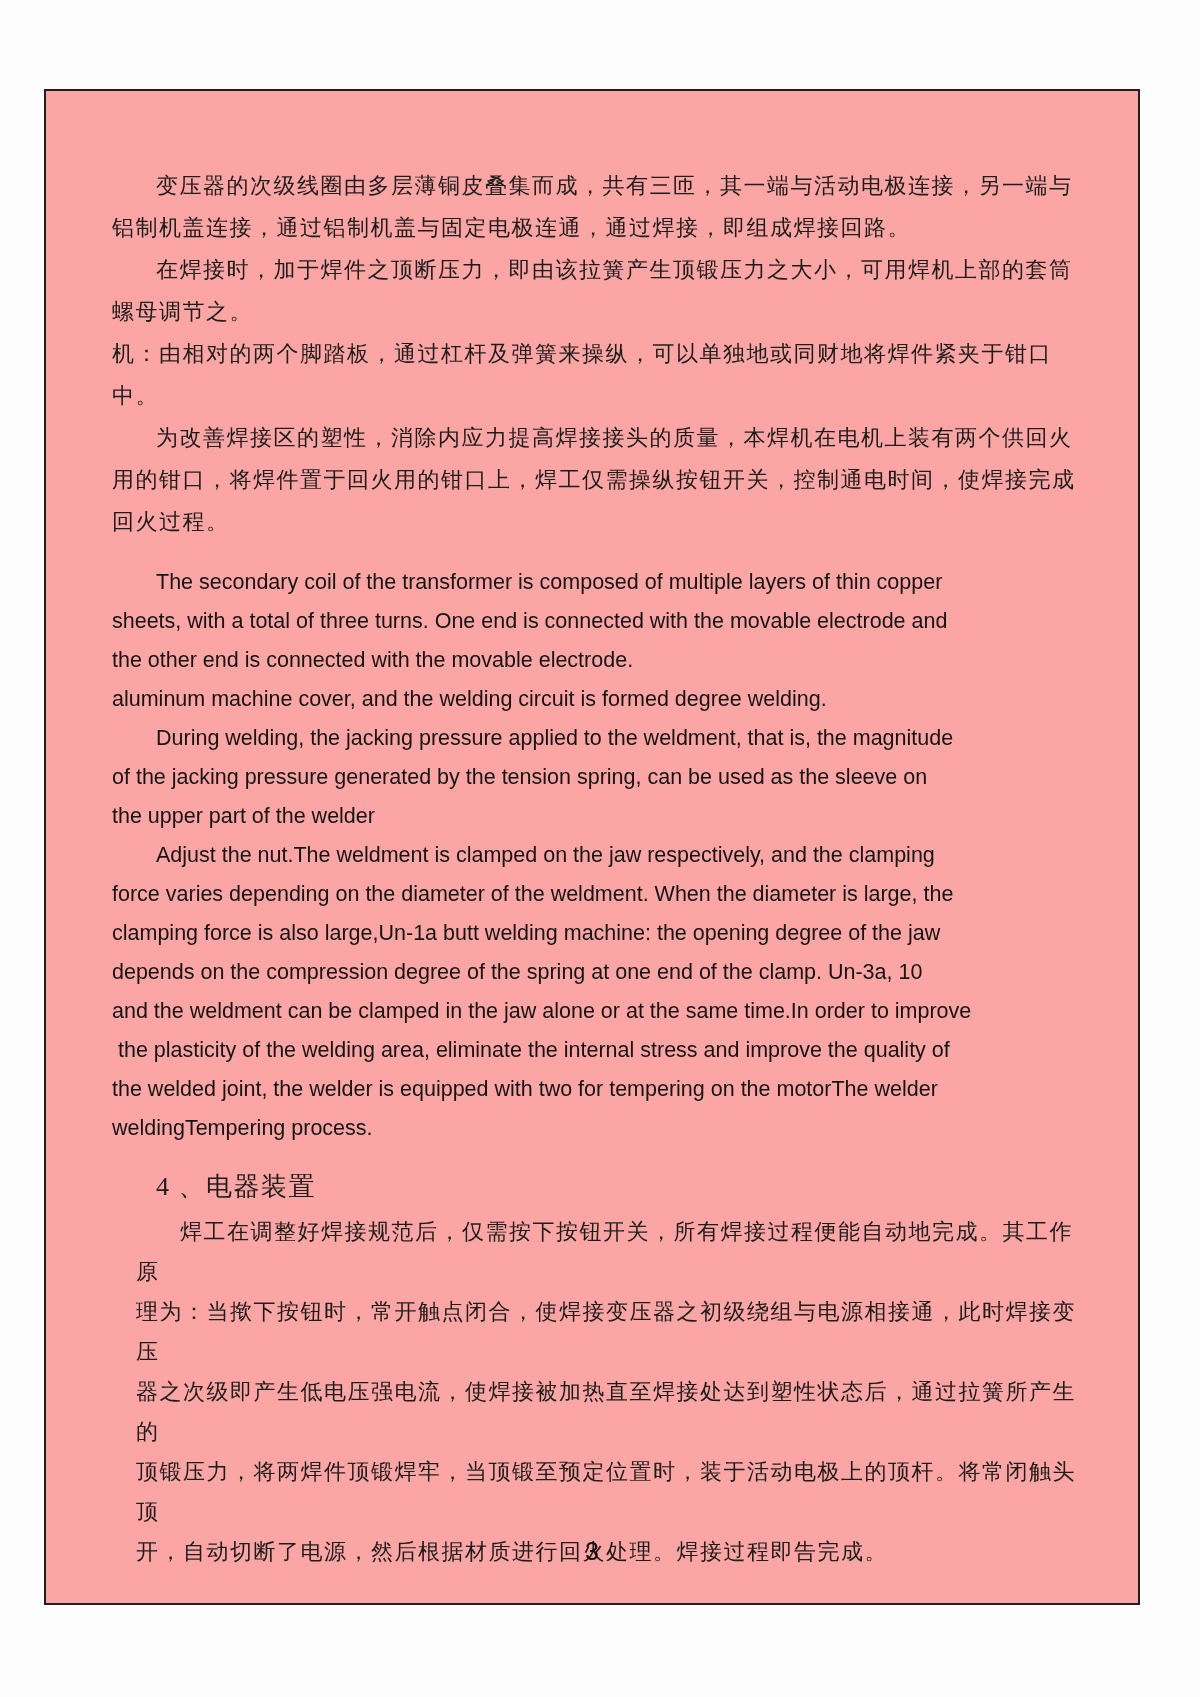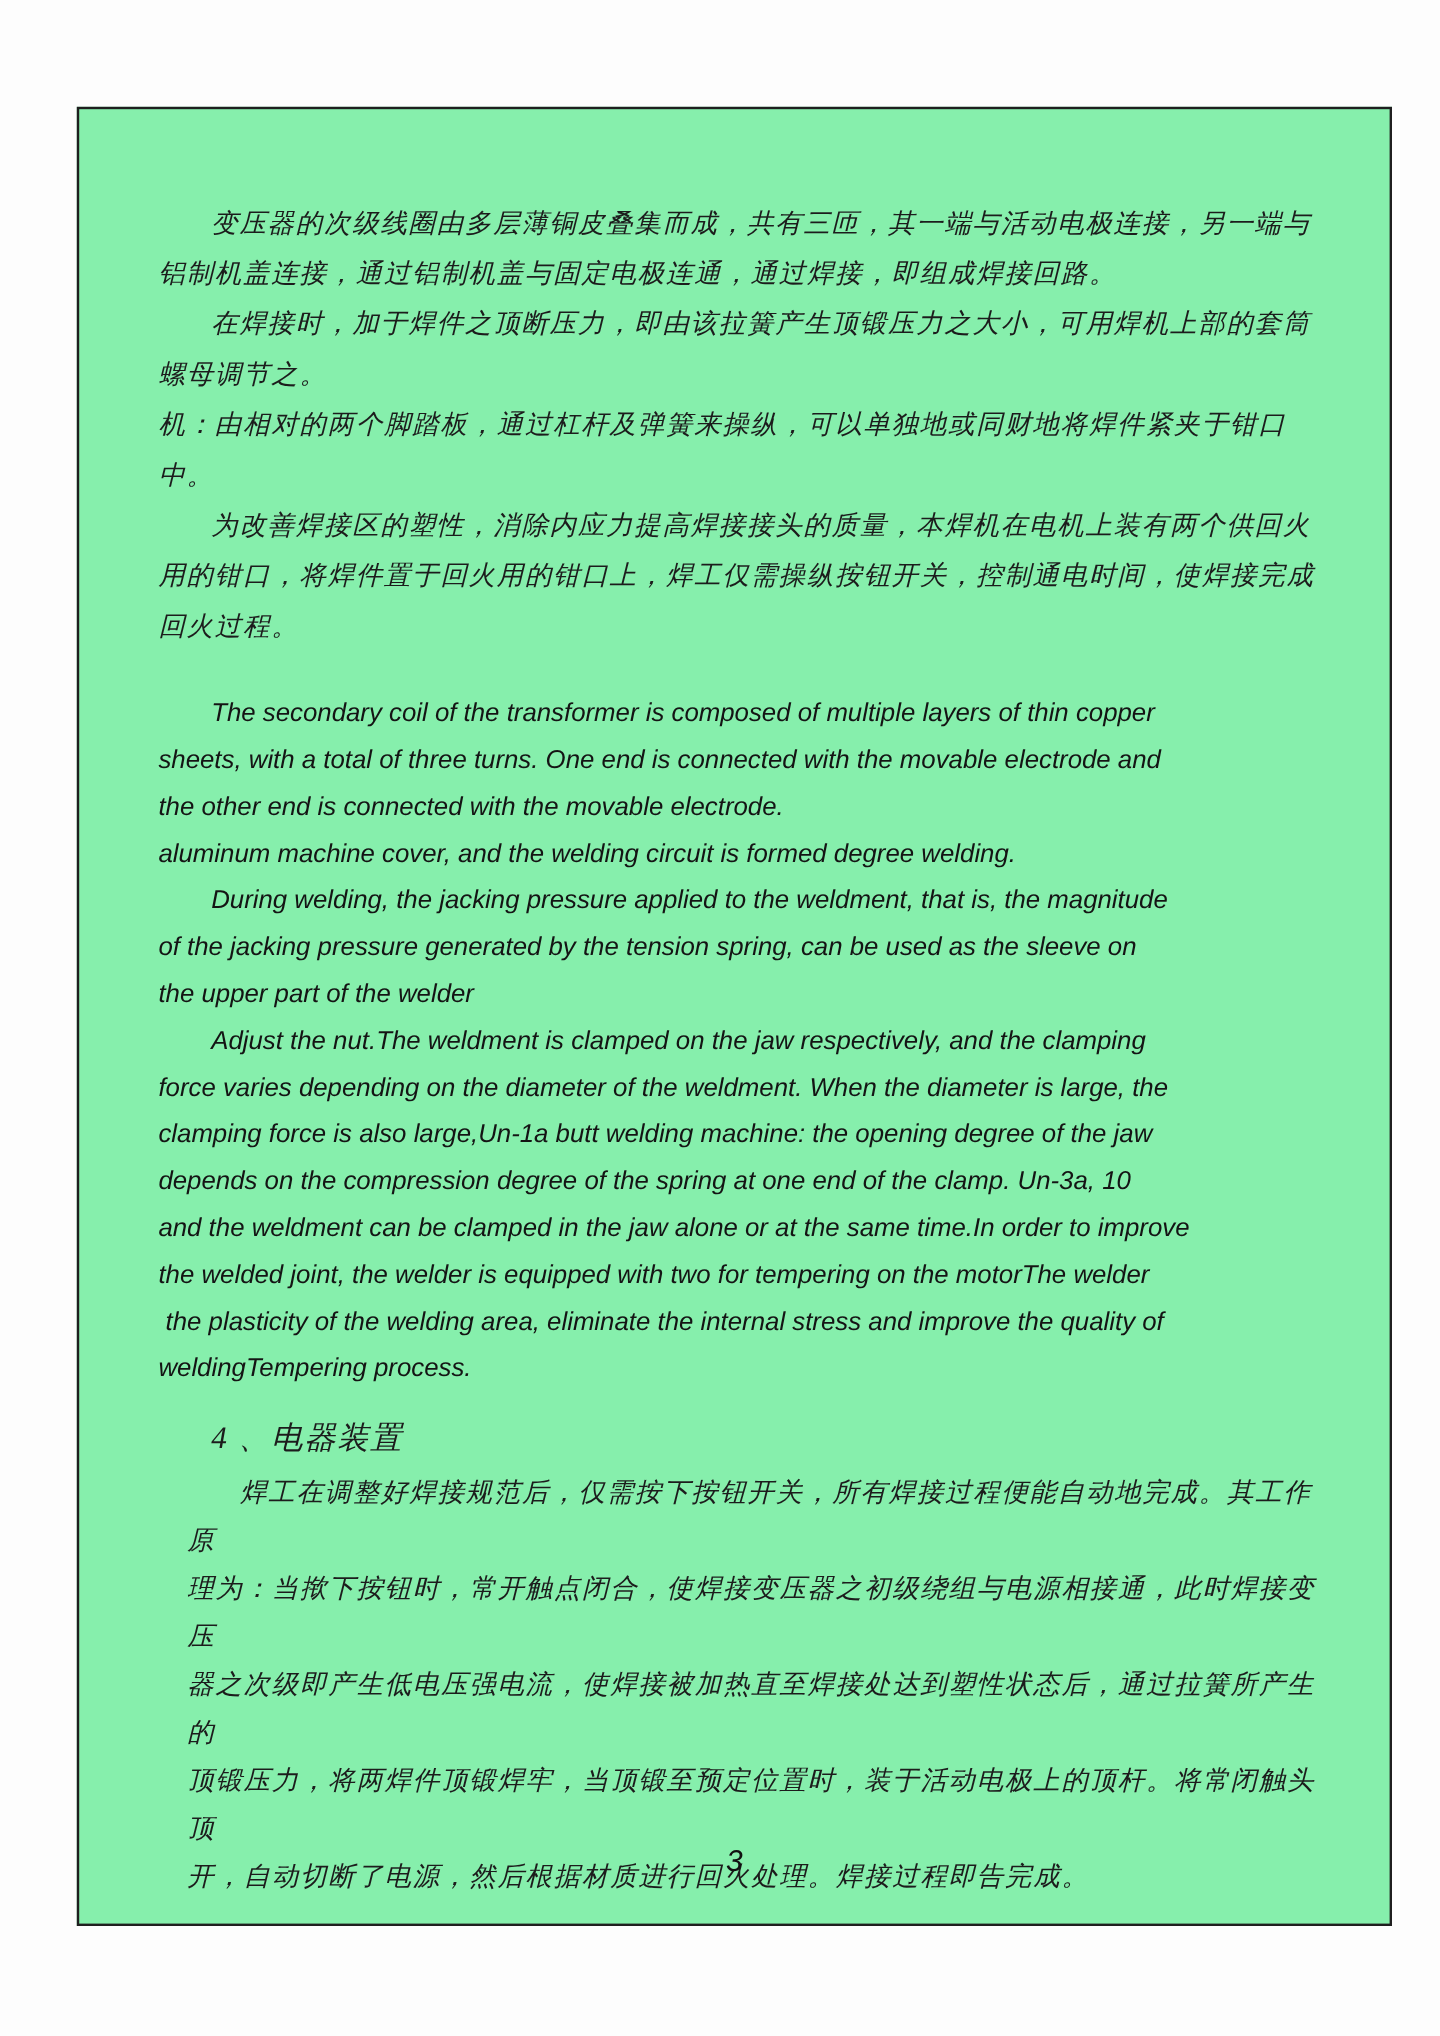--- a/index.html
+++ b/index.html
@@ -5,25 +5,24 @@
   html,body { margin:0; padding:0; background:#ffffff; }
   .page {
     position:relative;
     width:1200px; height:1697px;
     background:#fdfdfd;
     overflow:hidden;
     color:#1a1a1a;
   }
   .frame {
     position:absolute;
-    left:64px; top:89px;
+    left:44px; top:89px;
     width:1092px; height:1512px;
     border:2px solid #1f1f1f;
-    background:#86efac;
-    font-style:italic;
+    background:#fca5a5;
   }
   .content {
     position:absolute;
     left:66px; top:74px;
     width:968px;
   }
   .cn-line {
     font-family:"Liberation Serif","DejaVu Serif",serif;
     font-size:22px; line-height:42px;
     letter-spacing:1.5px;
@@ -32,21 +31,21 @@
   }
   .cn-tight .cn-line { line-height:40px; }
   .en-line {
     font-family:"Liberation Sans","DejaVu Sans",sans-serif;
     font-size:21.5px; line-height:39px;
     white-space:pre-wrap;
     color:#141414;
   }
   .indent { text-indent:44px; }
   .para { margin:0; }
-  .en-section { margin-top:32px; }
+  .en-section { margin-top:20px; }
   .heading-line {
     font-family:"Liberation Serif","DejaVu Serif",serif;
     font-size:26px; line-height:42px;
     letter-spacing:1.5px;
     margin-top:18px;
     text-indent:44px;
     color:#1c1c1c;
   }
   .cn-bottom { margin-top:4px;margin-left:24px; }
   .page-num {
@@ -94,22 +93,22 @@
           <div class="en-line indent">During welding, the jacking pressure applied to the weldment, that is, the magnitude</div>
           <div class="en-line">of the jacking pressure generated by the tension spring, can be used as the sleeve on</div>
           <div class="en-line">the upper part of the welder</div>
         </div>
         <div class="para">
           <div class="en-line indent">Adjust the nut.The weldment is clamped on the jaw respectively, and the clamping</div>
           <div class="en-line">force varies depending on the diameter of the weldment. When the diameter is large, the</div>
           <div class="en-line">clamping force is also large,Un-1a butt welding machine: the opening degree of the jaw</div>
           <div class="en-line">depends on the compression degree of the spring at one end of the clamp. Un-3a, 10</div>
           <div class="en-line">and the weldment can be clamped in the jaw alone or at the same time.In order to improve</div>
+          <div class="en-line"> the plasticity of the welding area, eliminate the internal stress and improve the quality of</div>
           <div class="en-line">the welded joint, the welder is equipped with two for tempering on the motorThe welder</div>
-          <div class="en-line"> the plasticity of the welding area, eliminate the internal stress and improve the quality of</div>
           <div class="en-line">weldingTempering process.</div>
         </div>
       </div>
 
       <div class="heading-line">4 、电器装置</div>
 
       <div class="para cn-tight cn-bottom">
         <div class="cn-line indent">焊工在调整好焊接规范后，仅需按下按钮开关，所有焊接过程便能自动地完成。其工作原</div>
         <div class="cn-line">理为：当揿下按钮时，常开触点闭合，使焊接变压器之初级绕组与电源相接通，此时焊接变压</div>
         <div class="cn-line">器之次级即产生低电压强电流，使焊接被加热直至焊接处达到塑性状态后，通过拉簧所产生的</div>

